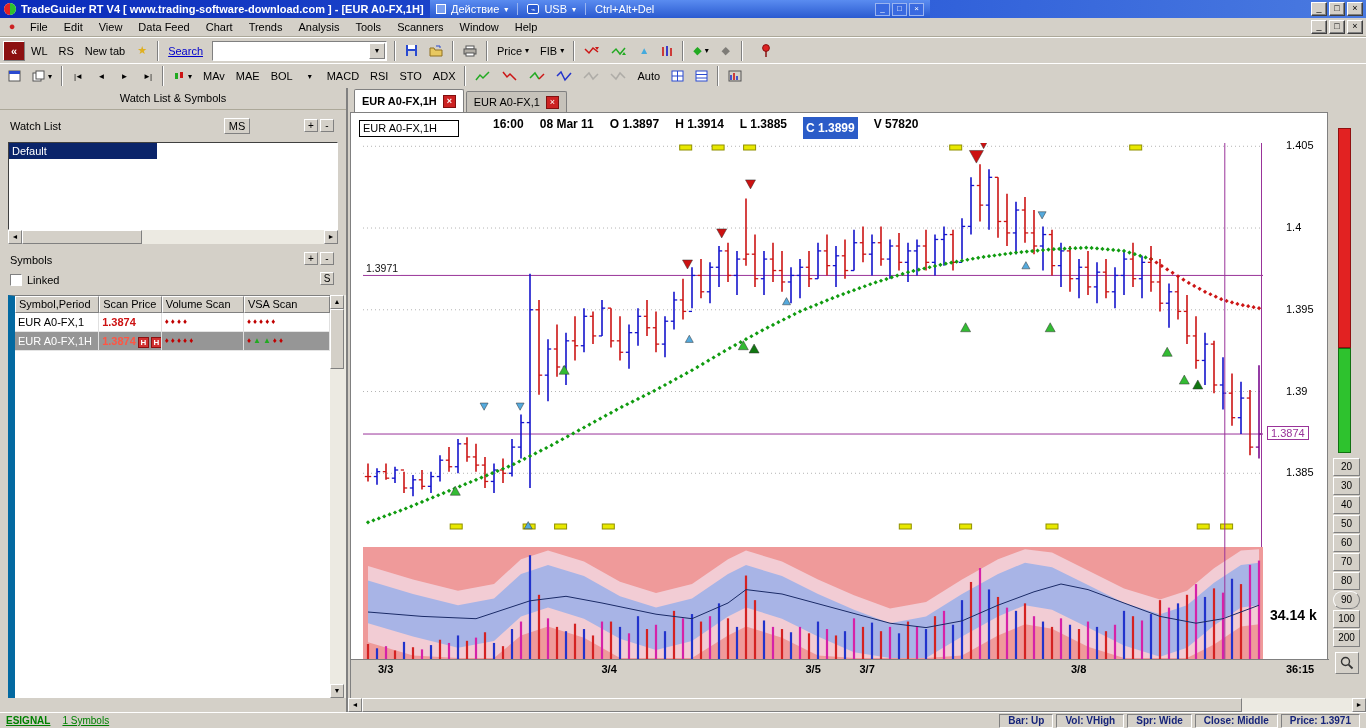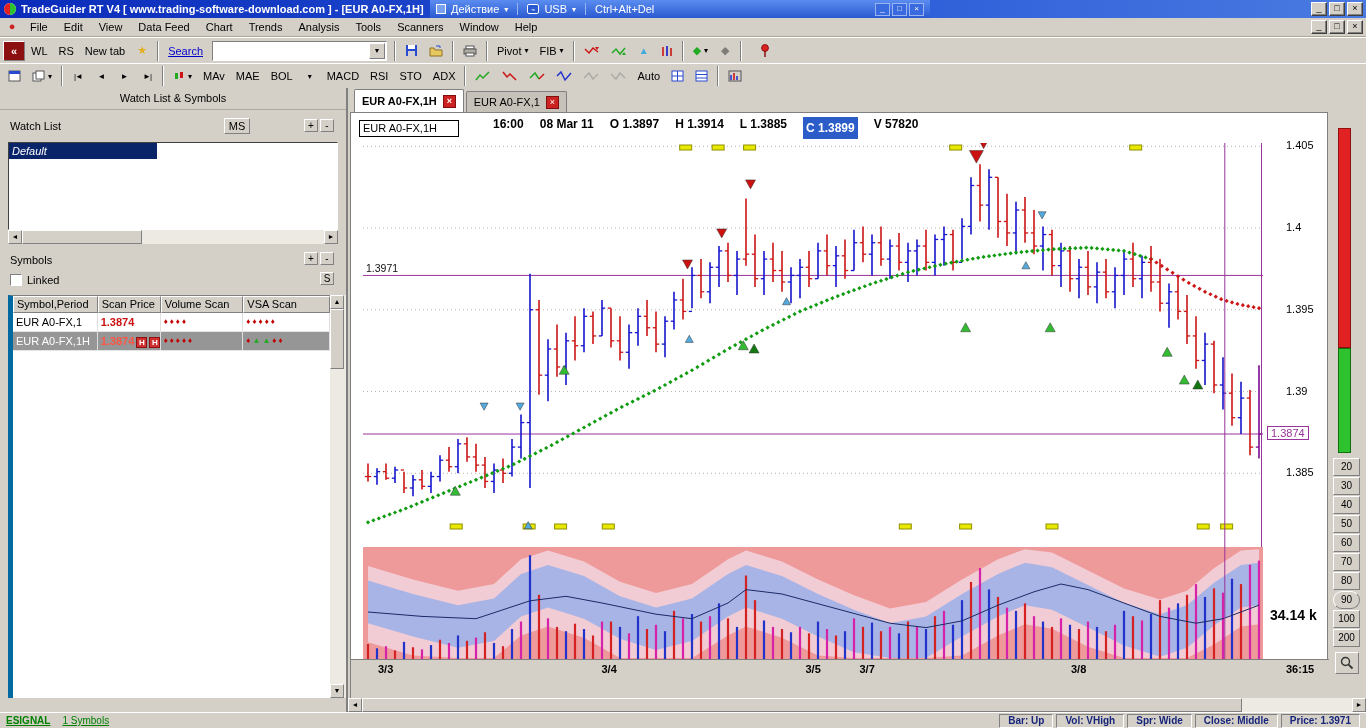--- a/index.html
+++ b/index.html
@@ -56,32 +56,32 @@
   #left-panel { position:absolute; left:0; top:88px; width:348px; height:624px;
     background:#d4d0c8; border-right:2px solid #808080; }
   .panel-header { height:22px; line-height:21px; text-align:center; border-bottom:1px solid #aca899; }
   .lbl-row { position:absolute; left:10px; }
   .sqbtn { position:absolute; width:14px; height:13px; background:#d4d0c8; border:1px solid;
     border-color:#fff #808080 #808080 #fff; font-size:10px; line-height:11px; text-align:center; }
   .msbtn { position:absolute; left:224px; top:30px; width:26px; height:16px; background:#d4d0c8;
     border:1px solid; border-color:#fff #808080 #808080 #fff; text-align:center; line-height:14px; }
   .listbox { position:absolute; left:8px; top:54px; width:330px; height:88px; background:#fff;
     border:1px solid; border-color:#404040 #fff #fff #404040; overflow:hidden; }
-  .watch-item { height:16px; line-height:16px; padding-left:3px;font-style:italic; }
+  .watch-item { height:16px; line-height:16px; padding-left:3px; }
   .watch-item.sel { background:#0a246a; color:#fff; width:148px; }
   .scrollbar-h { position:absolute; background:#eceae2; display:flex; }
   .scrollbar-v { position:absolute; background:#eceae2; }
   .sbtn { width:14px; height:14px; background:#d4d0c8; border:1px solid;
     border-color:#fff #808080 #808080 #fff; font-size:7px; text-align:center; line-height:12px; flex:none; }
   .sthumb-h { height:14px; background:#d4d0c8; border:1px solid; border-color:#fff #808080 #808080 #fff; }
   .sthumb-v { width:14px; background:#d4d0c8; border:1px solid; border-color:#fff #808080 #808080 #fff; }
   .checkbox { position:absolute; width:12px; height:12px; background:#fff; border:1px solid;
     border-color:#808080 #fff #fff #808080; }
   .table-wrap { position:absolute; left:8px; top:207px; width:322px; height:403px; background:#fff;
-    border-left:5px solid #0369a1; border-top:1px solid #808080; }
+    border-left:7px solid #0369a1; border-top:1px solid #808080; }
   .thead { display:flex; height:17px; }
   .thcell { background:#d4d0c8; border:1px solid; border-color:#fff #808080 #808080 #fff;
     padding-left:3px; line-height:15px; overflow:hidden; white-space:nowrap; }
   .trow { display:flex; height:19px; border-bottom:1px solid #e4e4e4; }
   .trow.sel { background:#969696; color:#fff; }
   .tcell { padding-left:3px; line-height:18px; overflow:hidden; white-space:nowrap; border-right:1px solid #e0e0e0; }
   .price-red { color:#cc1111; font-weight:bold; }
   .trow.sel .price-red { color:#ff5544; }
   .hbadge { display:inline-block; width:11px; height:11px; background:#d03030; border:1px solid #8c1010;
     color:#fff; font-size:8px; line-height:10px; text-align:center; margin-left:2px; font-weight:bold; }
@@ -218,21 +218,21 @@
   <span class="sep"></span>
   <div class="tbtn flat">
     <svg width="14" height="12" viewBox="0 0 14 12">
         <rect x="3" y="1" width="8" height="3" fill="#fff" stroke="#555"></rect>
         <rect x="1" y="4" width="12" height="5" fill="#b0aca4" stroke="#555"></rect>
         <rect x="3" y="8" width="8" height="3" fill="#fff" stroke="#555"></rect>
       </svg>
   </div>
   <span class="sep"></span>
   <div class="tbtn flat">
-    <span>Pivot</span>
+    <span>Price</span>
     <span class="arrow-glyph">▾</span>
   </div>
   <div class="tbtn flat">
     <span>FIB</span>
     <span class="arrow-glyph">▾</span>
   </div>
   <span class="sep"></span>
   <div class="tbtn flat">
     <svg width="16" height="12" viewBox="0 0 16 12">
         <path d="M1 4 L5 8 L9 3 L14 7" stroke="#cc1515" fill="none" stroke-width="1.5"></path>

